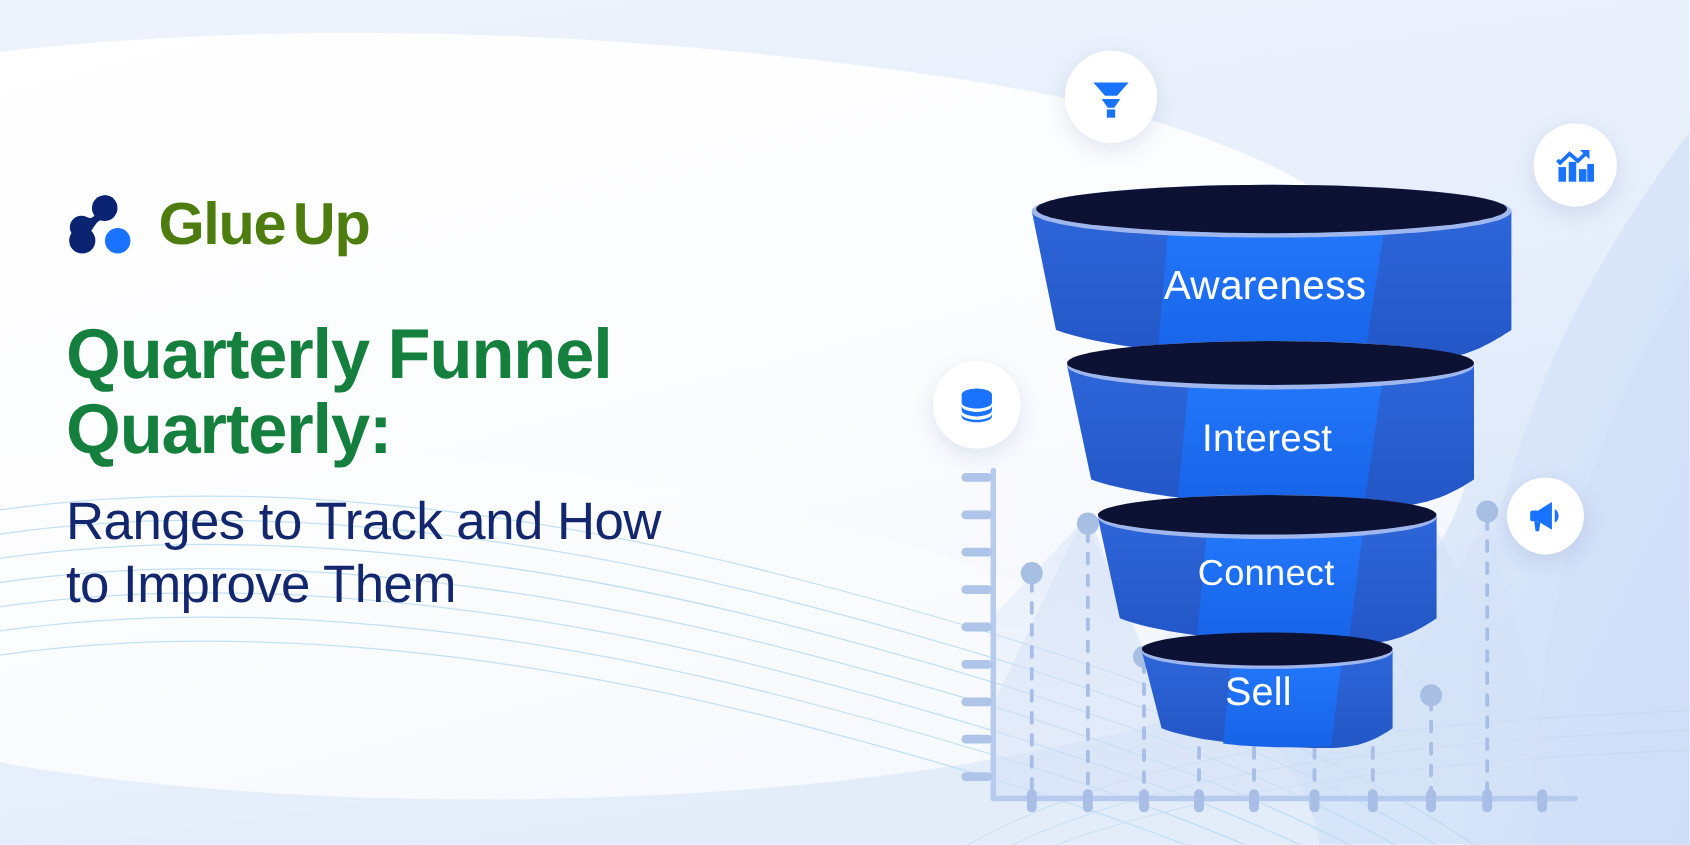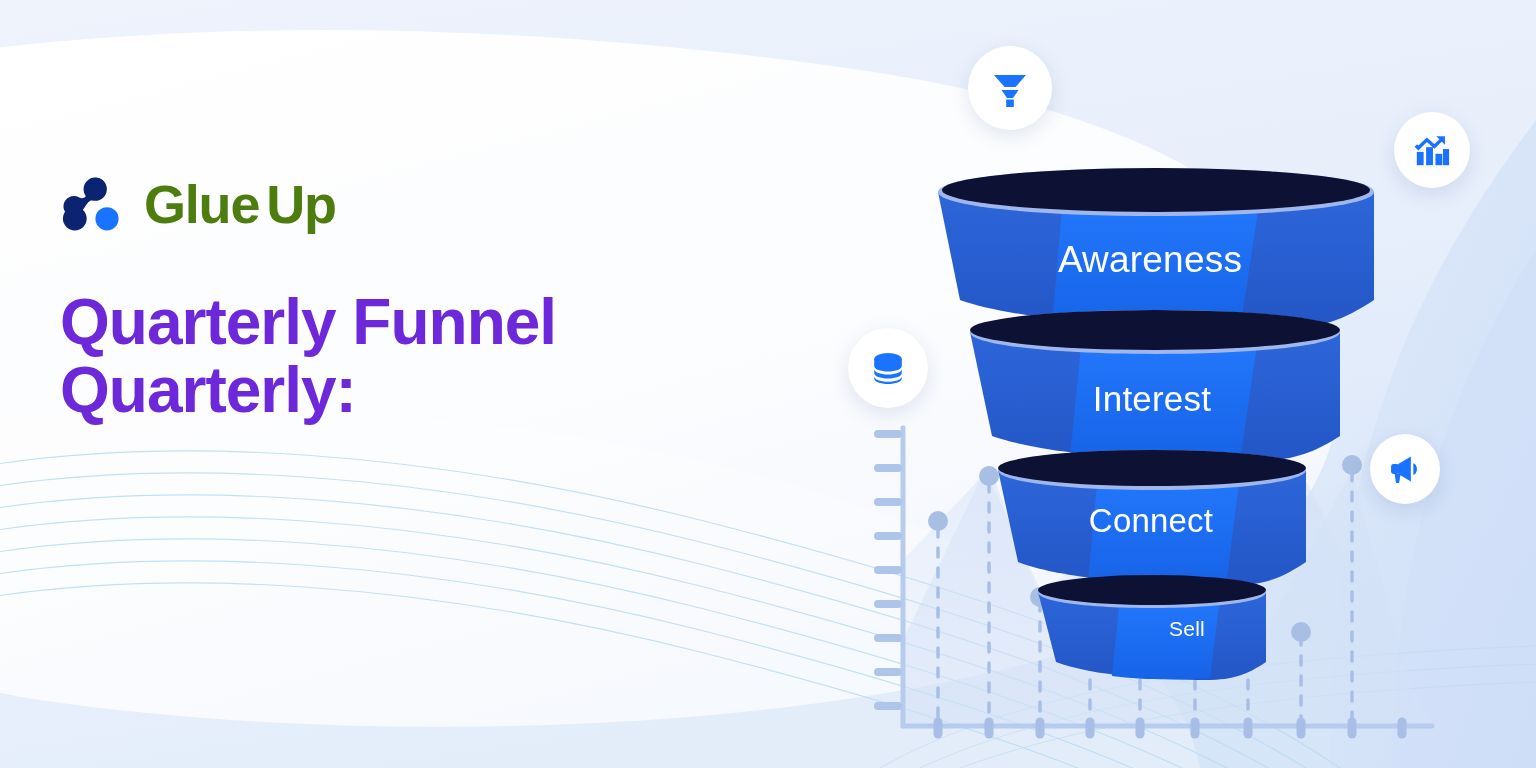--- a/index.html
+++ b/index.html
@@ -46,21 +46,21 @@
     white-space:nowrap;
     font-family:"Liberation Sans", sans-serif;
   }
   .logo-word .up { margin-left:7px; }
 
   .headline {
     margin-top:48px;
     font-size:64px;
     font-weight:700;
     line-height:1.07;
-    color:#6d28d9;
+    color:#15803d;
     letter-spacing:-1px;
     font-family:"Liberation Sans", sans-serif;
   }
   .headline .l2 { display:block; }
   .subhead {
     margin-top:22px;
     font-size:48px;
     font-weight:400;
     line-height:1.18;
     color:#12276e;
@@ -85,21 +85,21 @@
     font-family:"Liberation Sans", sans-serif;
     text-align:center;
     white-space:nowrap;
     transform:translate(-50%,-50%);
     letter-spacing:0.2px;
     pointer-events:none;
   }
   #lbl-0 { font-size:37px; }
   #lbl-1 { font-size:35px; }
   #lbl-2 { font-size:33px; }
-  #lbl-3 { font-size:21px;margin-left:43px; }
+  #lbl-3 { font-size:36px; }
 
   
   .badge {
     position:absolute;
     border-radius:50%;
     background:#ffffff;
     box-shadow:0 6px 20px rgba(40,70,140,0.13);
     display:flex;
     align-items:center;
     justify-content:center;
@@ -235,20 +235,24 @@
         <circle cx="47.0" cy="47.8" r="11.6" fill="#1a73ff"></circle>
       </svg>
       <div class="logo-word"><span>Glue</span><span class="up">Up</span></div>
     </div>
 
     <h1 class="headline">
       <span>Quarterly Funnel</span>
       <span class="l2">Quarterly:</span>
     </h1>
 
+    <h2 class="subhead">
+      <span>Ranges to Track and How</span>
+      <span class="l2">to Improve Them</span>
+    </h2>
   </div>
 
   <div id="funnel-wrap">
     <svg class="funnel-svg" viewBox="0 0 716 768">
       <defs>
         <linearGradient id="faceG" x1="0" y1="0" x2="0" y2="1">
           <stop offset="0%" stop-color="#2378fb"></stop>
           <stop offset="100%" stop-color="#1763e8"></stop>
         </linearGradient>
         <linearGradient id="sideG" x1="0" y1="0" x2="0" y2="1">

